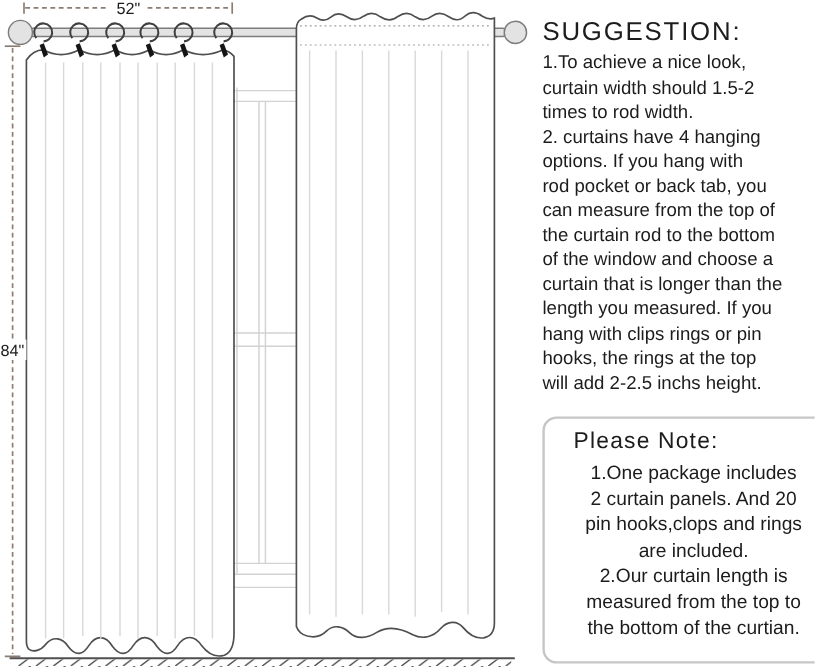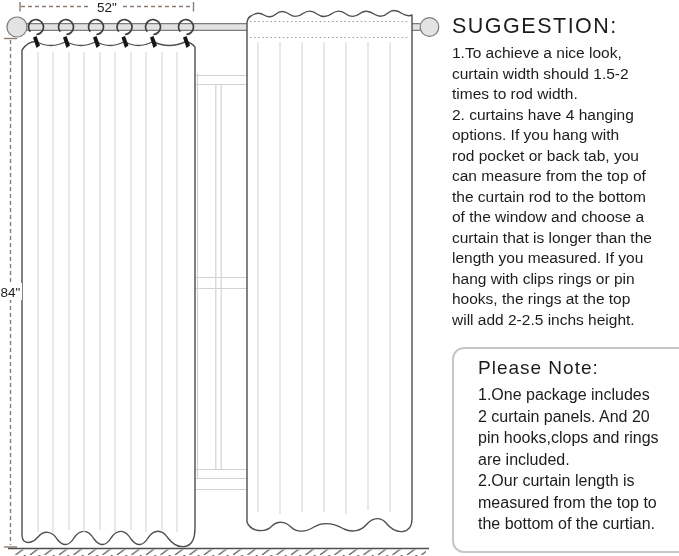--- a/index.html
+++ b/index.html
@@ -19,21 +19,21 @@
   .hardware{fill:#e3e3e3;stroke:#7d7d7d;stroke-width:1.2;}
   .dotted{stroke:#9a9a9a;stroke-width:1;stroke-dasharray:1.5 2.6;fill:none;}
 
   .sugg{position:absolute;left:452px;top:13px;width:230px;}
   .sugg h1{margin:0;font-size:21.5px;font-weight:400;letter-spacing:1.5px;line-height:26px;}
   .sugg p{margin:4px 0 0;font-size:15.5px;line-height:20.5px;white-space:pre-line;}
 
   .note{position:absolute;left:452px;top:347px;width:200px;height:188px;
     border:2px solid #c6c6c6;border-radius:12px;padding:7px 24px;background:#fff;}
   .note h2{margin:0;font-size:19px;font-weight:400;letter-spacing:1px;line-height:24px;}
-  .note p{margin:4px 0 0;font-size:16px;line-height:21.5px;white-space:pre-line;}
+  .note p{margin:4px 0 0;font-size:16px;line-height:21.5px;white-space:pre-line;text-align:center;}
 </style>
 </head>
 <body>
 
 <div class="page">
 
   <svg class="drawing" width="450" height="556" viewBox="0 0 450 556">
     <defs>
       <pattern id="hatch" width="14.5" height="7.5" patternUnits="userSpaceOnUse">
         <path d="M1 7.5 L11 0" stroke="#4f4f4f" stroke-width="1.2"></path>

